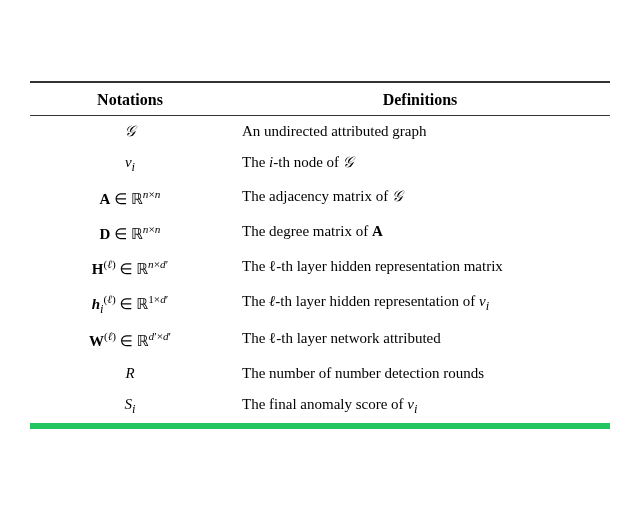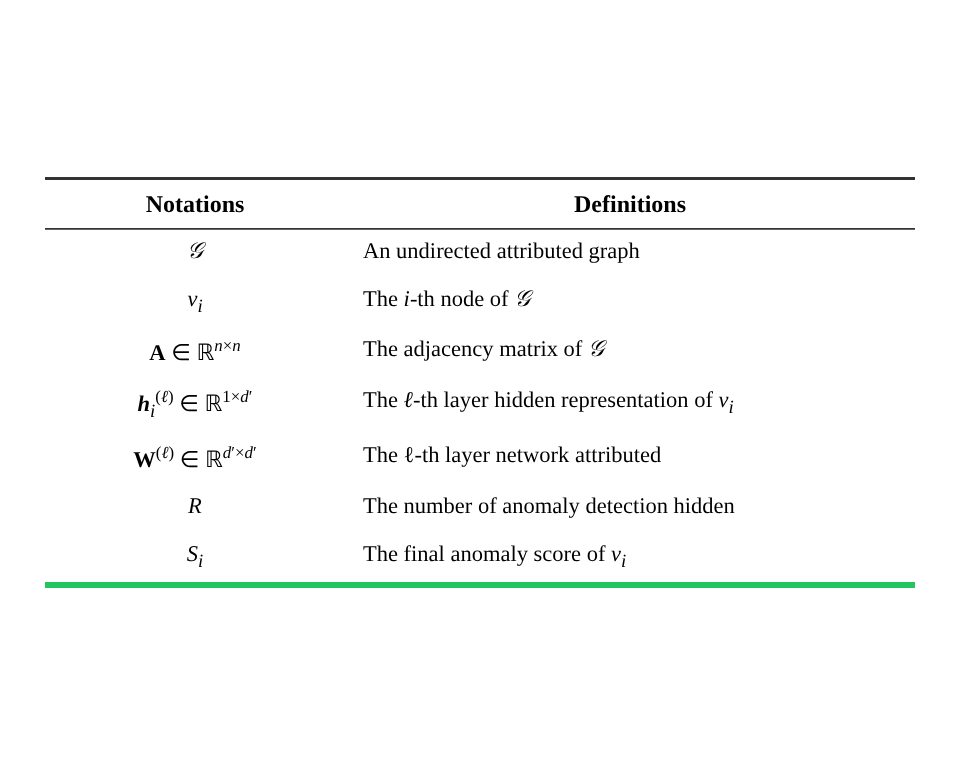--- a/index.html
+++ b/index.html
@@ -9,21 +9,21 @@
       background: #fff;
       display: flex;
       align-items: center;
       justify-content: center;
       font-family: 'Times New Roman', Times, serif;
       font-size: 15px;
     }
     .table-wrapper {
       width: 580px;
       border-top: 2px solid #333;
-      border-bottom: 4px solid #22c55e;
+      border-bottom: 6px solid #22c55e;
     }
     table {
       width: 100%;
       border-collapse: collapse;
     }
     thead tr {
       border-bottom: 1.5px solid #333;
     }
     thead th {
       padding: 8px 12px 6px 12px;
@@ -78,30 +78,38 @@
         </tr>
         <tr>
           <td><span class="math">v<sub>i</sub></span></td>
           <td class="def-cell">The <span class="math">i</span>-th node of <span class="math">𝒢</span></td>
         </tr>
         <tr>
           <td><span class="bold"><b>A</b></span> ∈ ℝ<sup><span class="math">n</span>×<span class="math">n</span></sup></td>
           <td class="def-cell">The adjacency matrix of <span class="math">𝒢</span></td>
         </tr>
         <tr>
+          <td><span class="bold"><b>D</b></span> ∈ ℝ<sup><span class="math">n</span>×<span class="math">n</span></sup></td>
+          <td class="def-cell">The degree matrix of <span class="bold"><b>A</b></span></td>
+        </tr>
+        <tr>
+          <td><span class="bold"><b>H</b></span><sup>(<span class="math">ℓ</span>)</sup> ∈ ℝ<sup><span class="math">n</span>×<span class="math">d</span>′</sup></td>
+          <td class="def-cell">The ℓ-th layer hidden representation matrix</td>
+        </tr>
+        <tr>
           <td><span class="math"><b><i>h</i></b><sub><i>i</i></sub></span><sup>(<span class="math">ℓ</span>)</sup> ∈ ℝ<sup>1×<span class="math">d</span>′</sup></td>
           <td class="def-cell">The <span class="math">ℓ</span>-th layer hidden representation of <span class="math">v<sub>i</sub></span></td>
         </tr>
         <tr>
           <td><span class="bold"><b>W</b></span><sup>(<span class="math">ℓ</span>)</sup> ∈ ℝ<sup><span class="math">d</span>′×<span class="math">d</span>′</sup></td>
           <td class="def-cell">The ℓ-th layer network attributed</td>
         </tr>
         <tr>
           <td><span class="math">R</span></td>
-          <td class="def-cell">The number of anomaly detection hidden</td>
+          <td class="def-cell">The number of number detection rounds</td>
         </tr>
         <tr>
           <td><span class="math">S<sub>i</sub></span></td>
           <td class="def-cell">The final anomaly score of <span class="math">v<sub>i</sub></span></td>
         </tr>
       </tbody>
   </table>
 </div>
 
 </body></html>

